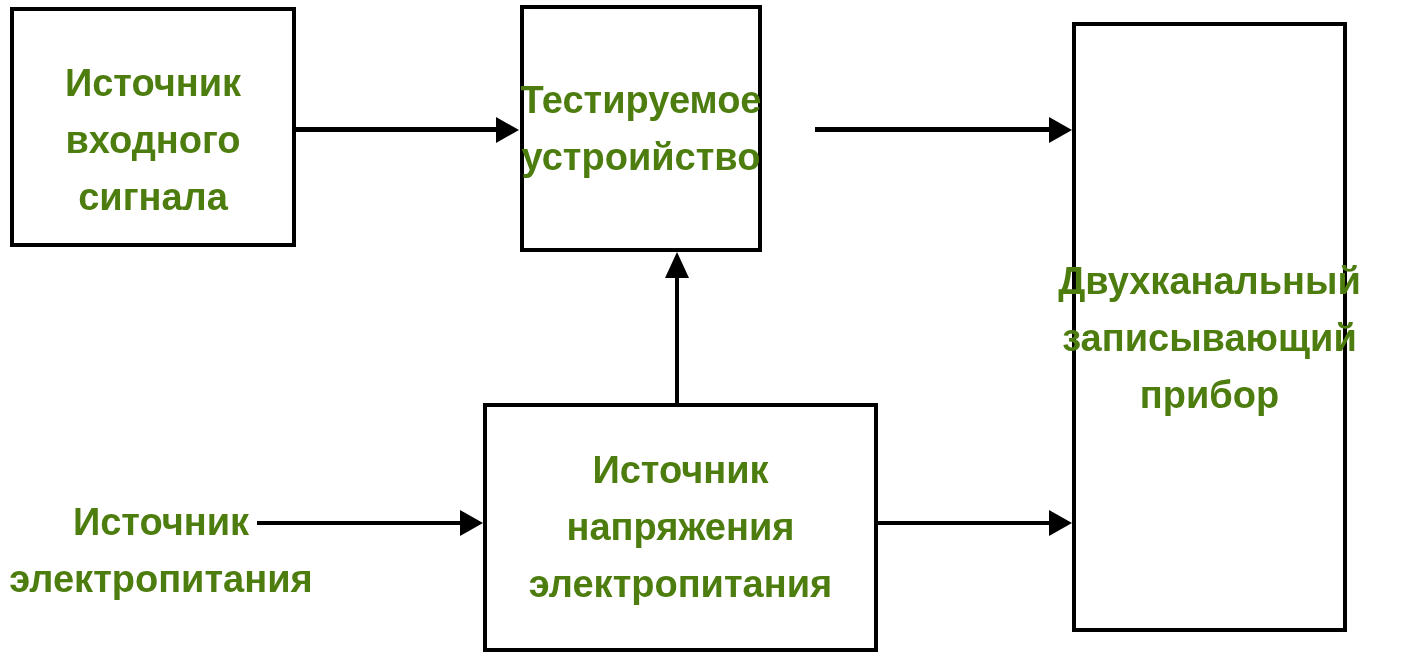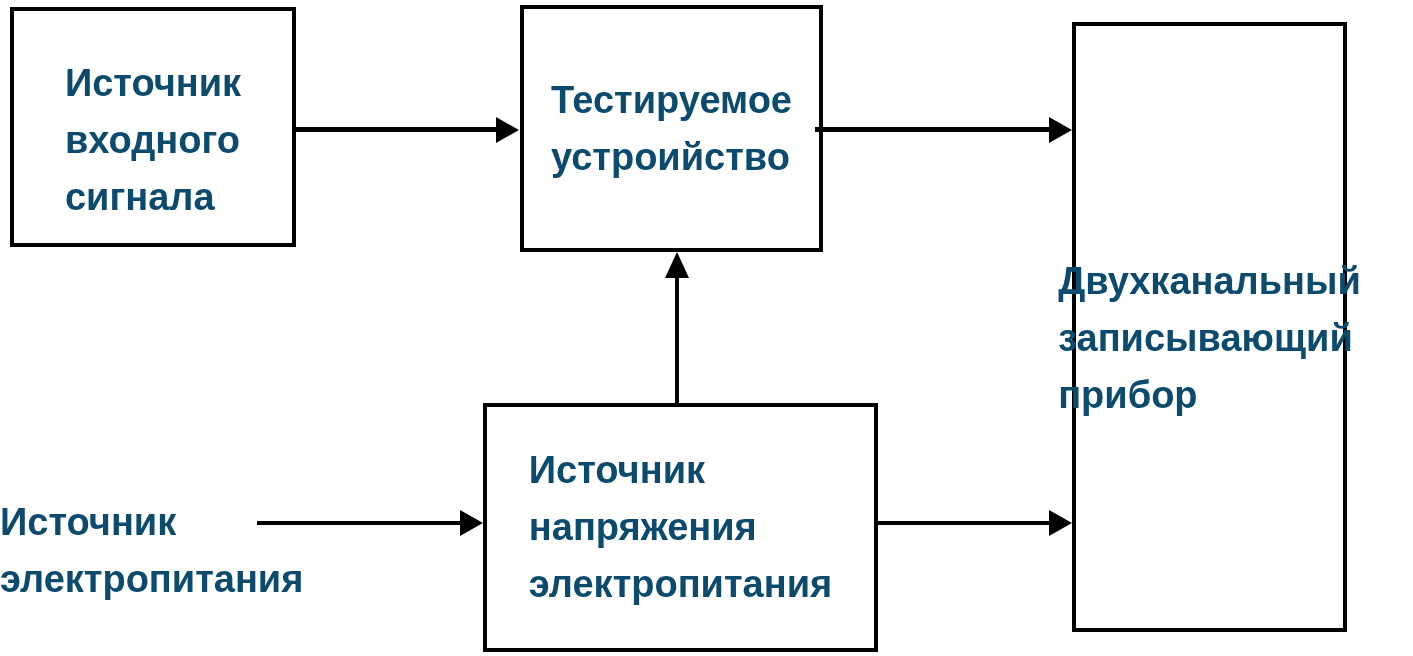--- a/index.html
+++ b/index.html
@@ -17,22 +17,22 @@
     border: 4px solid #000000;
     background: #ffffff;
     display: flex;
     align-items: center;
     justify-content: center;
   }
   .node-label, .free-label {
     font-weight: bold;
     font-size: 38px;
     line-height: 57px;
-    color: #0c4a6e;
-    text-align: left;
+    color: #4d7c0f;
+    text-align: center;
     white-space: pre-line;
   }
   .free-label { position: absolute; }
   .pad-dn-26 { padding-top: 26px; }
   .pad-dn-22 { padding-top: 22px; }
 
   .shaft { position: absolute; background: #000000; }
   .head  { position: absolute; width: 0; height: 0; }
   .head.right {
     border-left: 23px solid #000000;
@@ -40,21 +40,21 @@
     border-bottom: 13px solid transparent;
   }
   .head.up {
     border-bottom: 26px solid #000000;
     border-left: 12px solid transparent;
     border-right: 12px solid transparent;
   }
 
   
   #node-input     { left: 10px;   top: 7px;   width: 286px; height: 240px; }
-  #node-dut       { left: 520px;  top: 5px;   width: 303px; height: 247px; }
+  #node-dut       { left: 520px;  top: 5px;   width: 242px; height: 247px; }
   #node-recorder  { left: 1072px; top: 22px;  width: 275px; height: 610px; }
   #node-regulator { left: 483px;  top: 403px; width: 395px; height: 249px; }
   #label-power    { left: 0px;    top: 494px; width: 322px; }
 
   
   #c1-shaft { left: 296px;  top: 127px; width: 203px; height: 5px; }
   #c1-head  { left: 496px;  top: 117px; }
   #c2-shaft { left: 815px;  top: 127px; width: 234px; height: 5px; }
   #c2-head  { left: 1049px; top: 117px; }
   #c3-shaft { left: 675px;  top: 276px; width: 4px;   height: 127px; }

